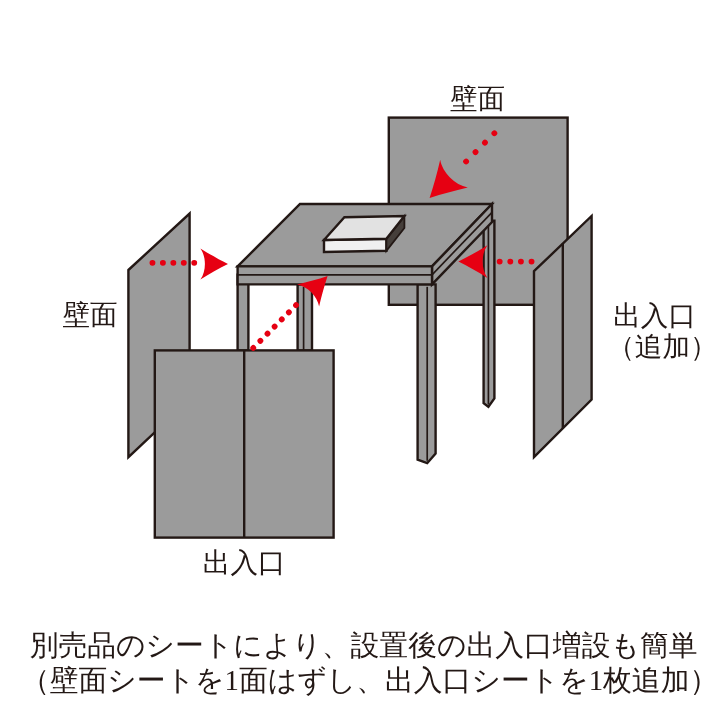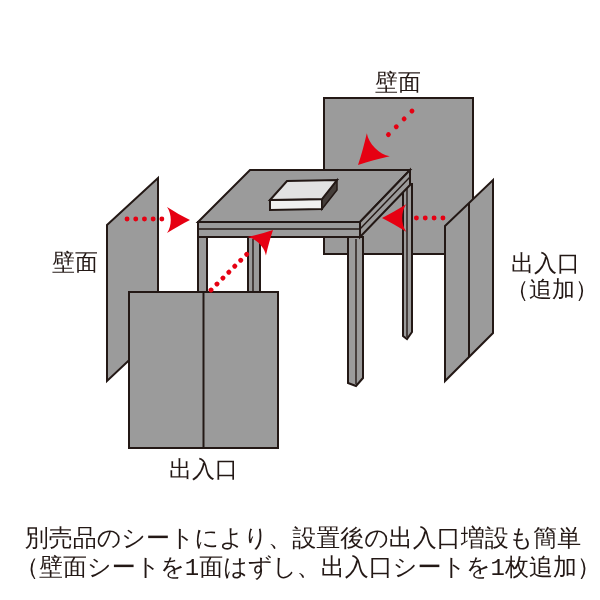--- a/index.html
+++ b/index.html
@@ -2,21 +2,21 @@
 <html style="--background: #ffffff; --panel-gray: #9b9b9b; --outline: #231815; --accent-red: #e60012; --text: #231815; --book-top: #e2e2e2; --book-front: #f0f0f0; --book-side: #453e3a;"><head>
 <meta charset="utf-8">
 <style>
   :root{
     --background:#ffffff; --panel-gray:#9b9b9b; --outline:#231815;
     --accent-red:#e60012; --text:#231815;
     --book-top:#e2e2e2; --book-front:#f0f0f0; --book-side:#453e3a;
   }
   html,body{margin:0;padding:0;background:#fff;}
   .stage{width:600px;height:600px;background:var(--background);position:relative;
-         font-family:Liberation Mono, monospace;}
+         font-family:Liberation Serif, serif;}
   svg{display:block}
   .panel{fill:var(--panel-gray);stroke:var(--outline);stroke-width:2;stroke-linejoin:miter;}
   .edge{stroke:var(--outline);stroke-width:2;fill:none;}
   .thin{stroke:var(--outline);stroke-width:1.4;fill:none;}
   .booktop{fill:var(--book-top);stroke:var(--outline);stroke-width:2;stroke-linejoin:miter;}
   .bookfront{fill:var(--book-front);stroke:var(--outline);stroke-width:2;}
   .bookside{fill:var(--book-side);stroke:var(--outline);stroke-width:1.5;}
   .dots{stroke:var(--accent-red);stroke-width:4.8;fill:none;stroke-linecap:round;}
   .head{fill:var(--accent-red);stroke:none;}
   .lbl{fill:var(--text);font-size:23px;font-weight:500;}

